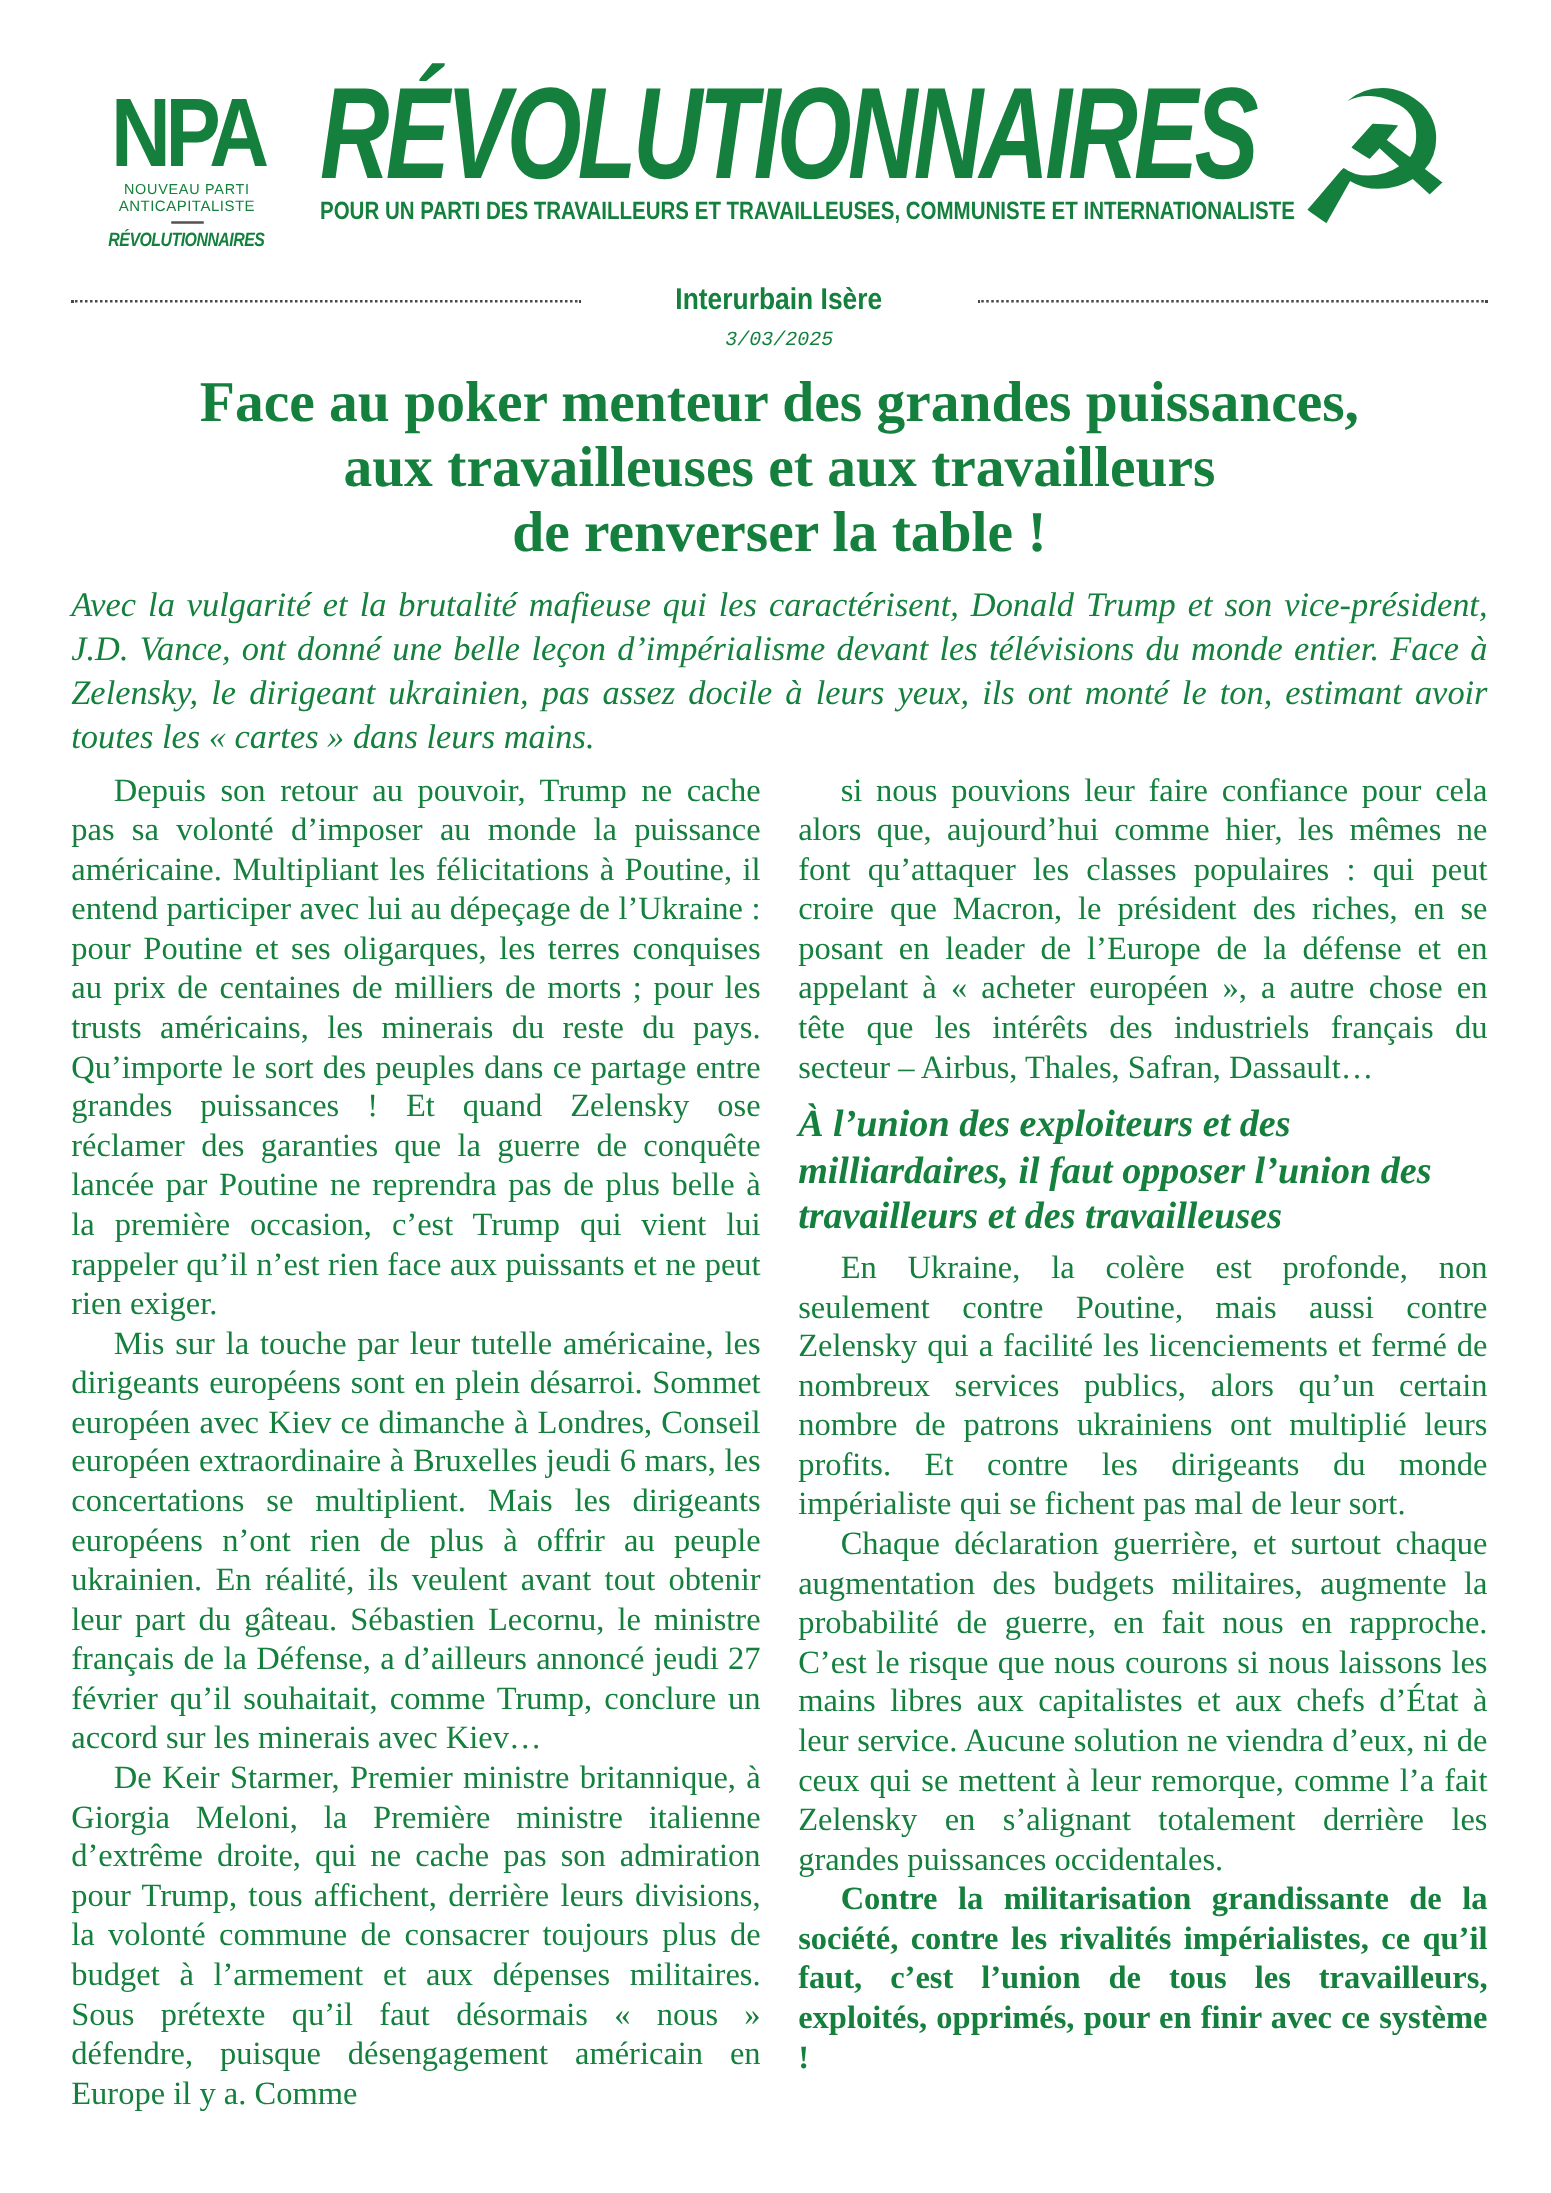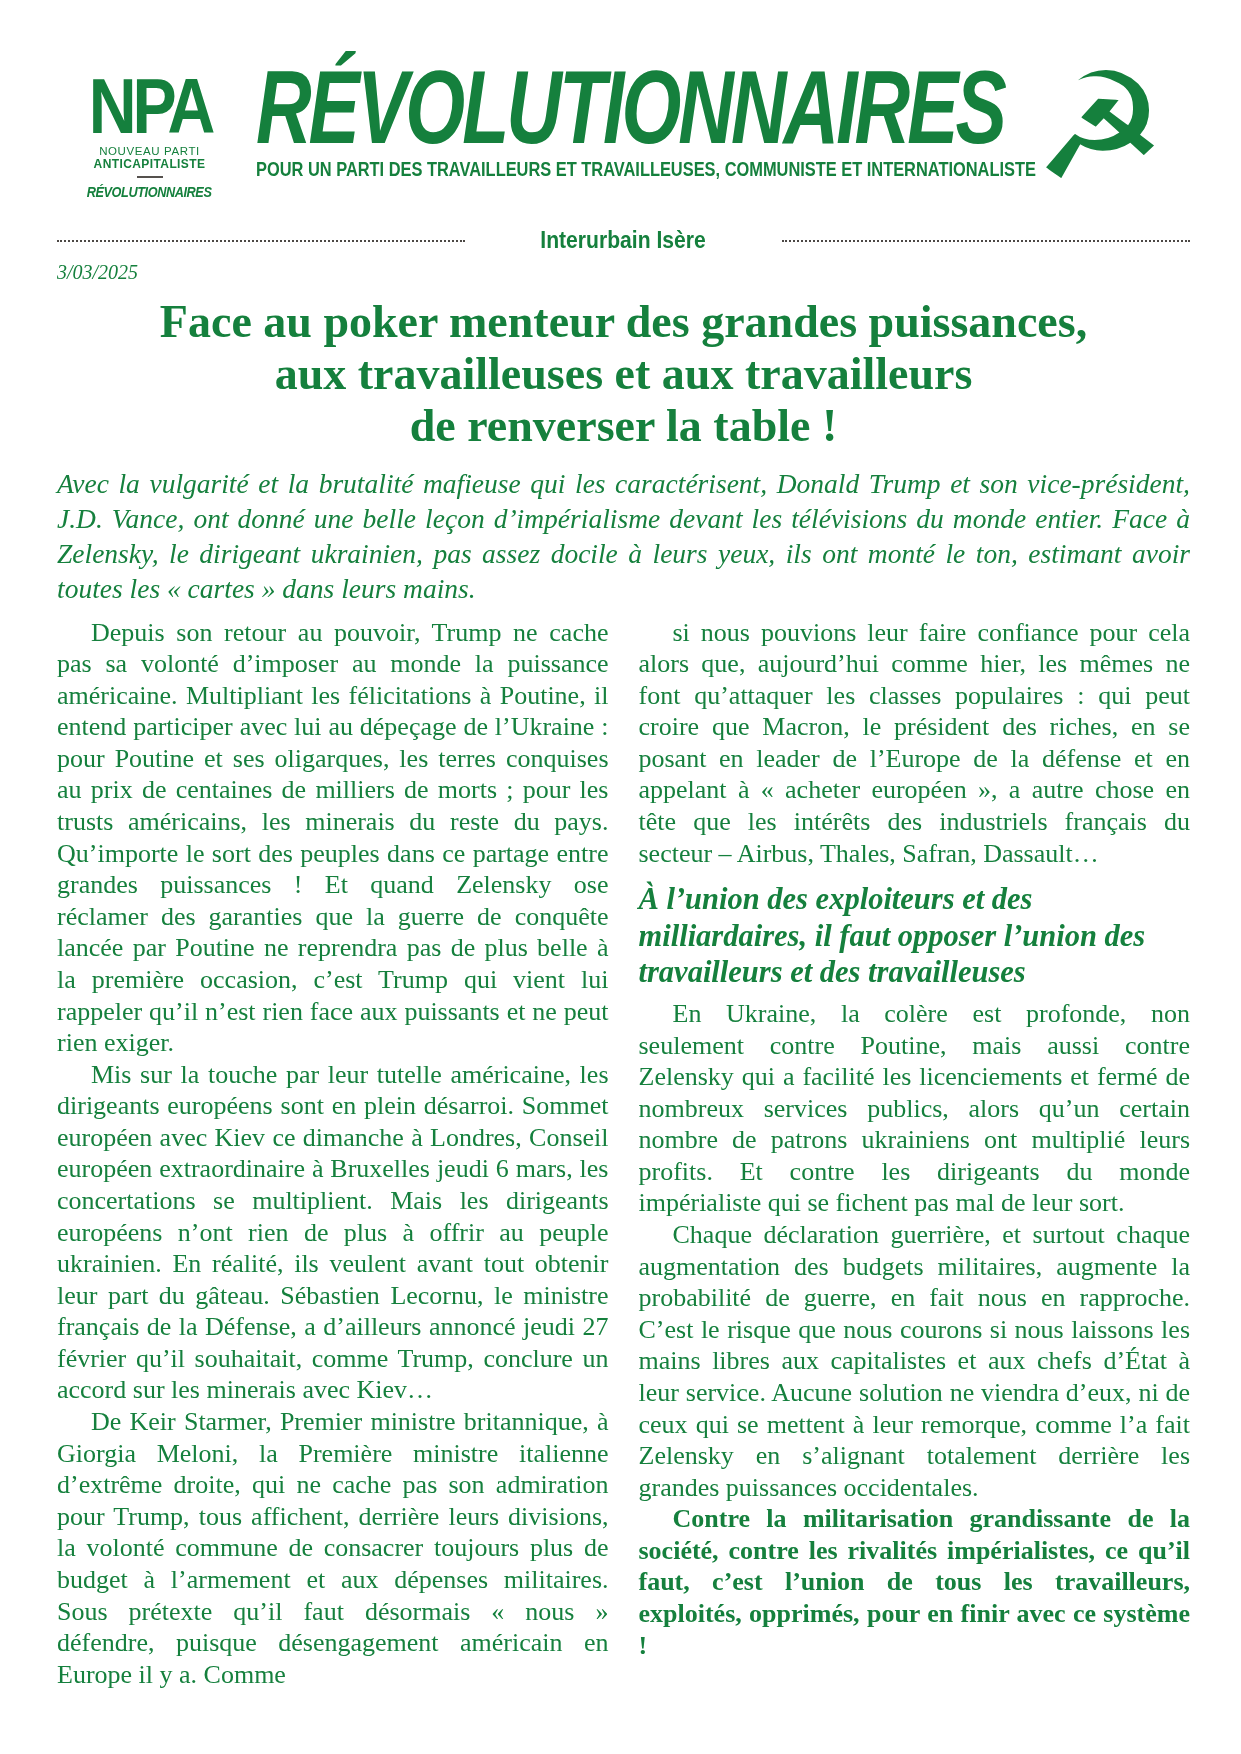--- a/index.html
+++ b/index.html
@@ -45,21 +45,21 @@
   }
   .npa-line1 {
     margin-top: 8px;
     font-size: 11.5px;
     letter-spacing: 0.6px;
     font-weight: 400;
     white-space: nowrap;
   }
   .npa-line2 {
     font-size: 12px;
-    font-weight: 700;
+    font-weight: 400;
     letter-spacing: 0.4px;
     white-space: nowrap;
   }
   .npa-divider {
     width: 26px;
     height: 0;
     border-top: 2px solid #55514e;
     margin: 5px auto 5px auto;
   }
   .npa-line3 {
@@ -131,24 +131,26 @@
     font-weight: 700;
     font-size: 24px;
     white-space: nowrap;
   }
   .edition-label > span {
     display: inline-block;
     transform: scaleX(0.88);
     transform-origin: center;
   }
   .issue-date {
-    font-style: italic;
-    font-size: 20px;
+    text-align: center;
+    font-style: italic;
+    font-size: 16px;
     margin-top: 4px;
     line-height: 28px;
+    font-family: Liberation Mono, monospace;
   }
 
   
   .headline {
     margin-top: 10px;
     text-align: center;
     font-weight: 700;
     font-size: 46px;
     line-height: 1.13;
   }

